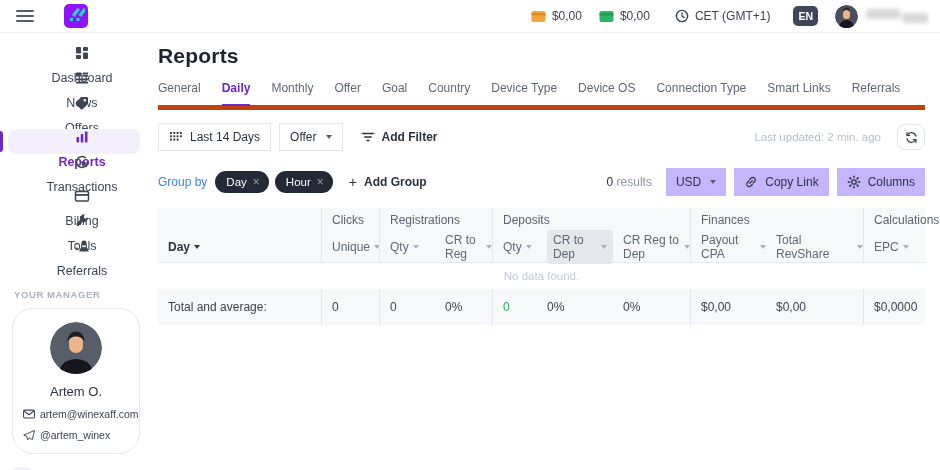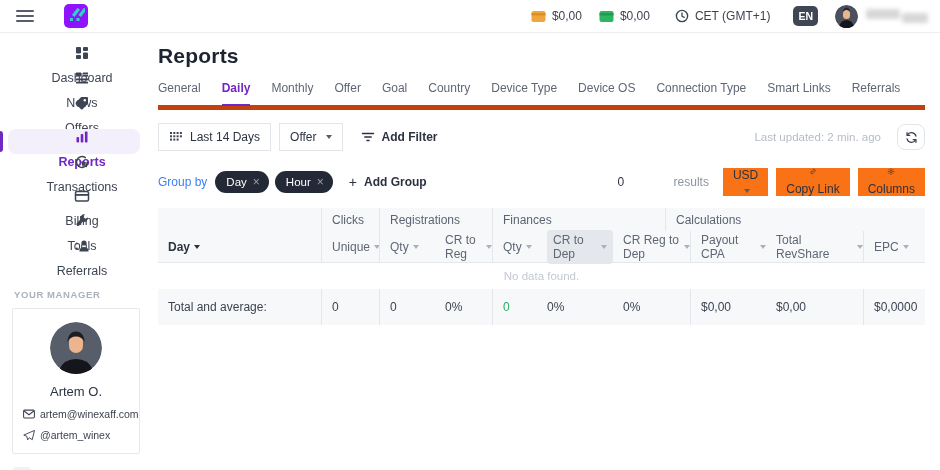--- a/index.html
+++ b/index.html
@@ -30,53 +30,53 @@
   
   .nav-item { position: relative; display: flex; align-items: center; gap: 10px; height: 25px; padding-left: 14px; font-size: 12.5px; color: #3e4552; cursor: pointer; }
   .nav-item svg { flex: 0 0 16px; }
   .nav-gap { height: 9px; }
   .nav-item.active { color: #7127c4; font-weight: bold; }
   .nav-item.active .pillbg { position: absolute; left: 8px; right: 10px; top: 0; bottom: 0; background: #f3effb; border-radius: 8px; z-index: -1; }
   .nav-item.active .edge { position: absolute; left: 0; top: 2px; width: 3px; height: 21px; background: #7127c4; border-radius: 0 3px 3px 0; }
   .nav-item { z-index: 0; flex-direction: column; }
 
   .manager-label { margin: 26px 0 8px 14px; font-size: 9.5px; letter-spacing: 0.6px; color: #abb2bd; font-weight: bold; }
-  .manager-card { margin: 0 10px 0 12px; border: 1px solid #e6e8ec; border-radius: 2px; padding: 13px 10px 12px; }
+  .manager-card { margin: 0 10px 0 12px; border: 1px solid #e6e8ec; border-radius: 21px; padding: 13px 10px 12px; }
   .m-avatar { width: 52px; height: 52px; border-radius: 50%; overflow: hidden; margin: 0 auto; }
   .m-name { text-align: center; font-size: 13px; color: #2b3240; margin-top: 10px; }
   .m-contact { display: flex; align-items: center; gap: 5px; font-size: 10.5px; color: #3c4350; margin-top: 9px; cursor: pointer; }
   .m-contact svg { flex: 0 0 12px; }
 
   .theme-toggle { display: flex; align-items: center; gap: 14px; margin: 13px 0 0 12px; }
   .theme-opt { display: flex; align-items: center; gap: 6px; font-size: 12px; color: #4a5160; cursor: pointer; padding: 5px 10px; border-radius: 999px; }
   .theme-opt.active { background: #f2f1f7; color: #7127c4; font-weight: bold; }
 
   
   h1.page-title { font-size: 21px; font-weight: bold; color: #1d2330; margin-top: 11px; letter-spacing: .2px; }
   .tabs { display: flex; gap: 21px; margin-top: 13px; border-bottom: 5px solid #c2410c; font-size: 12px; color: #5f6774; }
   .tab { padding-bottom: 9px; cursor: pointer; white-space: nowrap; }
   .tab.active { color: #7127c4; font-weight: bold; border-bottom: 2px solid #7127c4; margin-bottom: -1px; }
 
   .filter-row { display: flex; align-items: center; gap: 8px; margin-top: 13px; }
   .btn { display: inline-flex; align-items: center; gap: 7px; height: 28px; padding: 0 10px; border-radius: 0; font-size: 12px; color: #2b3240; cursor: pointer; background: #fff; border: 1px solid #e2e5ea; }
   .btn.ghost { border: none; background: transparent; font-weight: bold; }
-  .btn.gray { border: none; background: #f97316; flex-direction: column; }
+  .btn.gray { border: none; background: #c4b5fd; }
   .chev { width: 0; height: 0; border-left: 3.5px solid transparent; border-right: 3.5px solid transparent; border-top: 4.5px solid #555d6a; margin-left: 2px; }
   .updated { margin-left: auto; font-size: 11.5px; color: #b6bcc6; }
   .icon-btn { width: 28px; height: 26px; border: 1px solid #e2e5ea; border-radius: 8px; background: #fff; display: inline-flex; align-items: center; justify-content: center; cursor: pointer; margin-left: 8px; }
 
   .group-row { display: flex; align-items: center; margin-top: 17px; }
   .group-label { font-size: 12px; color: #3b82f6; margin-right: 8px; }
   .chip { display: inline-flex; align-items: center; gap: 6px; background: #232936; color: #fff; font-size: 11.5px; border-radius: 999px; padding: 5px 9px 5px 11px; margin-right: 6px; cursor: pointer; }
   .chip .x { color: #9aa1ad; font-size: 12px; line-height: 1; cursor: pointer; }
   .add-group { display: inline-flex; align-items: center; gap: 7px; font-size: 12px; font-weight: bold; color: #2b3240; margin-left: 10px; cursor: pointer; }
   .add-group .plus { font-size: 14px; font-weight: normal; }
   .group-right { margin-left: auto; display: flex; align-items: center; gap: 8px; }
   .results { font-size: 12px; color: #2b3240; margin-right: 6px; }
-  .results .muted { color: #8d95a3; margin-left: 46px; }
+  .results .muted { color: #8d95a3; }
 
   
   .table { margin-top: 12px; font-size: 12px; }
   .trow { display: flex; }
   .thead { background: #f7f8fa; }
   .cell { padding-left: 10px; display: flex; align-items: center; }
   .gb { border-left: 1px solid #e3e6ea; }
   .ghead { height: 23px; color: #5b6472; }
   .shead { height: 32px; color: #5f6774; border-bottom: 1px solid #e6e8ec; }
   .caret { width: 0; height: 0; border-left: 3px solid transparent; border-right: 3px solid transparent; border-top: 4px solid #aab1bc; display: inline-block; margin-left: 4px; }
@@ -361,20 +361,21 @@
         </div>
       </div>
     </div>
 
     <div class="table">
       <div class="thead">
         <div class="trow ghead">
           <div class="cell c0"></div>
           <div class="cell g1 gb">Clicks</div>
           <div class="cell g2 gb">Registrations</div>
+          <div class="cell g3 gb">Deposits</div>
           <div class="cell g4 gb">Finances</div>
           <div class="cell g5 gb">Calculations</div>
         </div>
         <div class="trow shead">
           <div class="cell c0 daycol">
               <span>Day</span>
               <span class="caret dark"></span>
             </div>
           <div class="cell c1 gb">
               <span>Unique</span>

